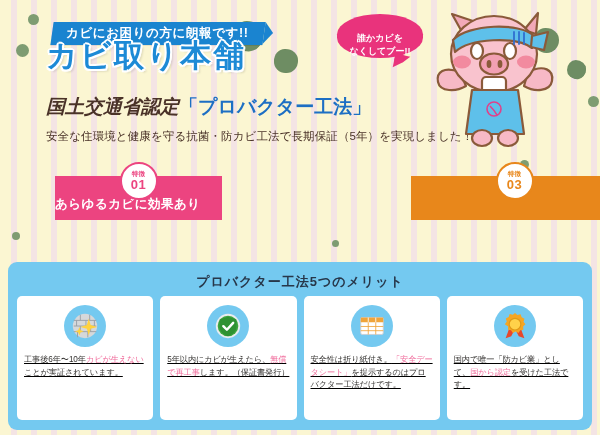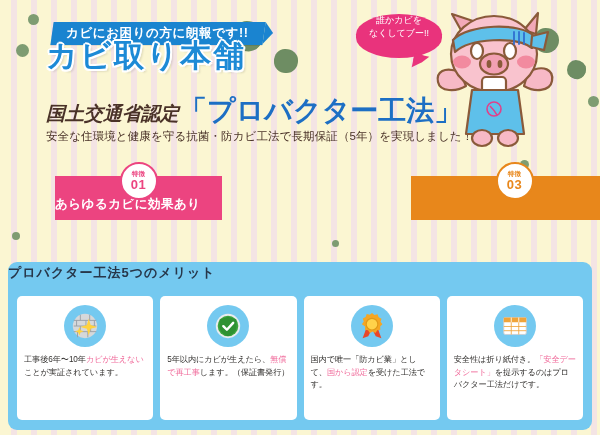--- a/index.html
+++ b/index.html
@@ -96,44 +96,44 @@
   
   .sub-title {
     position: absolute;
     left: 46px; top: 97px;
     font-size: 19px;
     font-weight: bold;
     line-height: 1;
     white-space: nowrap;
   }
   .sub-title .dark { color: #4a3228; letter-spacing: 0px; font-style: italic; }
-  .sub-title .blue { color: #1d6fc4; font-size: 28px; letter-spacing: 0px; }
+  .sub-title .blue { color: #1d6fc4; font-size: 19px; letter-spacing: 0px; }
 
   .lead {
     position: absolute;
     left: 46px; top: 129px;
     font-size: 11.5px;
     color: #4a3228;
     letter-spacing: 0.1px;
     white-space: nowrap;
   }
 
   
   .bubble {
     position: absolute;
-    left: 356px; top: 14px;
+    left: 337px; top: 14px;
     width: 86px; height: 44px;
     background: #e9337c;
     border-radius: 50% / 46%;
     color: #fff;
     font-size: 9px;
-    font-weight: normal;
+    font-weight: bold;
     line-height: 1.45;
     display: flex;
-    align-items: flex-start;
+    align-items: flex-end;
     justify-content: center;
     text-align: center;
   }
   .bubble::after {
     content: "";
     position: absolute;
     right: 14px; bottom: -11px;
     width: 0; height: 0;
     border-left: 9px solid #e9337c;
     border-top: 7px solid #e9337c;
@@ -192,42 +192,43 @@
 
   
   .merits {
     position: absolute;
     left: 8px; top: 262px;
     width: 584px; height: 168px;
     background: #74c9f0;
     border-radius: 9px;
   }
   .merits-title {
-    text-align: left;
+    text-align: center;
     color: #27374a;
     font-size: 13px;
     font-weight: bold;
     letter-spacing: 1px;
-    padding-top: 2px;
+    padding-top: 11px;
   }
   .cards {
     position: absolute;
     left: 9px; top: 34px;
     width: 566px; height: 124px;
     display: flex;
     gap: 7px;
   }
   .card {
     flex: 1 1 0;
     background: #ffffff;
     border-radius: 5px;
     padding: 9px 7px 6px;
     display: flex;
     flex-direction: column;
     align-items: center;
+    text-decoration: underline;
   }
   .card-icon {
     width: 42px; height: 42px;
     border-radius: 50%;
     background: #74c9f0;
     display: flex;
     align-items: center;
     justify-content: center;
     flex: none;
   }
@@ -385,50 +386,50 @@
           </svg>
         </div>
         <div class="card-text">
           <span>5年以内にカビが生えたら、</span><span class="hl">無償で再工事</span><span>します。（保証書発行）</span>
         </div>
       </div>
 
       <div class="card">
         <div class="card-icon">
           <svg viewBox="0 0 32 32" width="30" height="30" aria-hidden="true">
-            <path d="M10 18 L6 29 L12 27 L15 21 Z" fill="#e8472b"></path>
-            <path d="M22 18 L26 29 L20 27 L17 21 Z" fill="#e8472b"></path>
-            <path d="M16 2 l2.6 2.2 3.3-.7 1.2 3.2 3 1.5-1 3.3 2 2.7-2.4 2.4.2 3.4-3.3.6-1.9 2.8-3-1.5-3 1.5-1.9-2.8-3.3-.6.2-3.4L5.2 14l2-2.7-1-3.3 3-1.5 1.2-3.2 3.3.7z" fill="#f5a623"></path>
-            <circle cx="16" cy="14" r="6.2" fill="#ffd24a" stroke="#e09a18" stroke-width="1.2"></circle>
-          </svg>
-        </div>
-        <div class="card-text">
-          <span>国内で唯一「防カビ業」として、</span><span class="hl">国から認定</span><span>を受けた工法です。</span>
-        </div>
-      </div>
-
-      <div class="card">
-        <div class="card-icon">
-          <svg viewBox="0 0 32 32" width="30" height="30" aria-hidden="true">
             <rect x="4" y="7" width="24" height="18" rx="1.5" fill="#ffffff" stroke="#c9ced3" stroke-width="1"></rect>
             <rect x="4" y="7" width="24" height="5" fill="#f0a43a"></rect>
             <g stroke="#f0a43a" stroke-width="0.9">
               <line x1="12" y1="12" x2="12" y2="25"></line>
               <line x1="20" y1="12" x2="20" y2="25"></line>
               <line x1="4" y1="16.5" x2="28" y2="16.5"></line>
               <line x1="4" y1="21" x2="28" y2="21"></line>
             </g>
             <g stroke="#ffffff" stroke-width="0.9">
               <line x1="12" y1="7" x2="12" y2="12"></line>
               <line x1="20" y1="7" x2="20" y2="12"></line>
             </g>
           </svg>
         </div>
         <div class="card-text">
           <span>安全性は折り紙付き。</span><span class="hl">「安全データシート」</span><span>を提示するのはプロバクター工法だけです。</span>
         </div>
       </div>
 
+      <div class="card">
+        <div class="card-icon">
+          <svg viewBox="0 0 32 32" width="30" height="30" aria-hidden="true">
+            <path d="M10 18 L6 29 L12 27 L15 21 Z" fill="#e8472b"></path>
+            <path d="M22 18 L26 29 L20 27 L17 21 Z" fill="#e8472b"></path>
+            <path d="M16 2 l2.6 2.2 3.3-.7 1.2 3.2 3 1.5-1 3.3 2 2.7-2.4 2.4.2 3.4-3.3.6-1.9 2.8-3-1.5-3 1.5-1.9-2.8-3.3-.6.2-3.4L5.2 14l2-2.7-1-3.3 3-1.5 1.2-3.2 3.3.7z" fill="#f5a623"></path>
+            <circle cx="16" cy="14" r="6.2" fill="#ffd24a" stroke="#e09a18" stroke-width="1.2"></circle>
+          </svg>
+        </div>
+        <div class="card-text">
+          <span>国内で唯一「防カビ業」として、</span><span class="hl">国から認定</span><span>を受けた工法です。</span>
+        </div>
+      </div>
+
 
     </div>
   </div>
 
 </div>
 
 </body></html>

